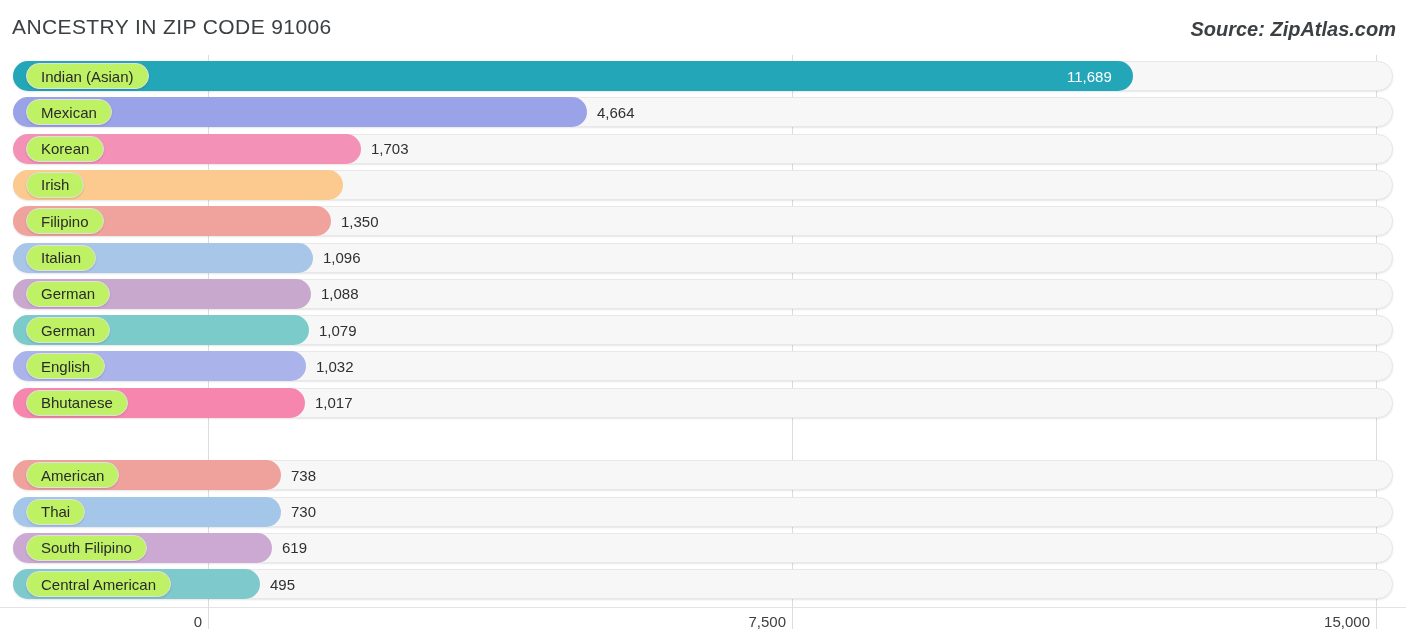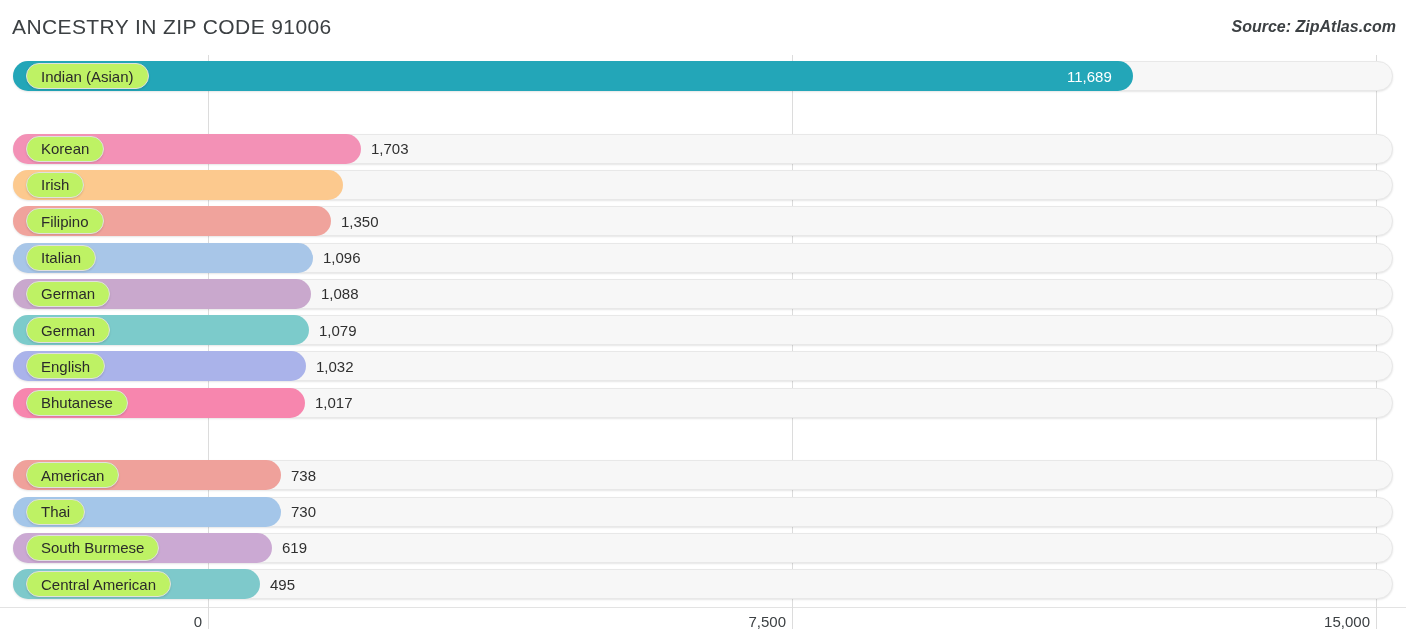--- a/index.html
+++ b/index.html
@@ -24,21 +24,21 @@
     font-size: 21px;
     letter-spacing: 0.4px;
     color: #3c4043;
     font-weight: 400;
     white-space: nowrap;
   }
   #source-note {
     position: absolute;
     right: 10px;
     top: 18px;
-    font-size: 16px;
+    font-size: 20px;
     font-style: italic;
     font-weight: bold;
     color: #3c4043;
     white-space: nowrap;
     margin-left: 16px;
   }
 
   
   #plot {
     position: absolute;
@@ -171,20 +171,28 @@
       <div class="gridline" style="left: 792px;"></div>
       <div class="gridline" style="left: 1376px;"></div>
       <div class="row" style="top: 6px;">
         <div class="track"></div>
         <div class="bar" style="width: 1120px; background: rgb(35, 166, 184);"></div>
         <div class="label-pill">
           <span>Indian (Asian)</span>
         </div>
         <div class="value-in" style="left: 1054px;">11,689</div>
       </div>
+      <div class="row" style="top: 42.3px;">
+        <div class="track"></div>
+        <div class="bar" style="width: 574px; background: rgb(154, 163, 232);"></div>
+        <div class="label-pill">
+          <span>Mexican</span>
+        </div>
+        <div class="value-out" style="left: 584px;">4,664</div>
+      </div>
       <div class="row" style="top: 78.6px;">
         <div class="track"></div>
         <div class="bar" style="width: 348px; background: rgb(243, 145, 182);"></div>
         <div class="label-pill">
           <span>Korean</span>
         </div>
         <div class="value-out" style="left: 358px;">1,703</div>
       </div>
       <div class="row" style="top: 114.9px;">
         <div class="track"></div>
@@ -255,21 +263,21 @@
         <div class="bar" style="width: 268px; background: rgb(164, 198, 233);"></div>
         <div class="label-pill">
           <span>Thai</span>
         </div>
         <div class="value-out" style="left: 278px;">730</div>
       </div>
       <div class="row" style="top: 477.9px;">
         <div class="track"></div>
         <div class="bar" style="width: 259px; background: rgb(203, 169, 211);"></div>
         <div class="label-pill">
-          <span>South Burmese</span>
+          <span>South Filipino</span>
         </div>
         <div class="value-out" style="left: 269px;">619</div>
       </div>
       <div class="row" style="top: 514.2px;">
         <div class="track"></div>
         <div class="bar" style="width: 247px; background: rgb(126, 201, 203);"></div>
         <div class="label-pill">
           <span>Central American</span>
         </div>
         <div class="value-out" style="left: 257px;">495</div>

